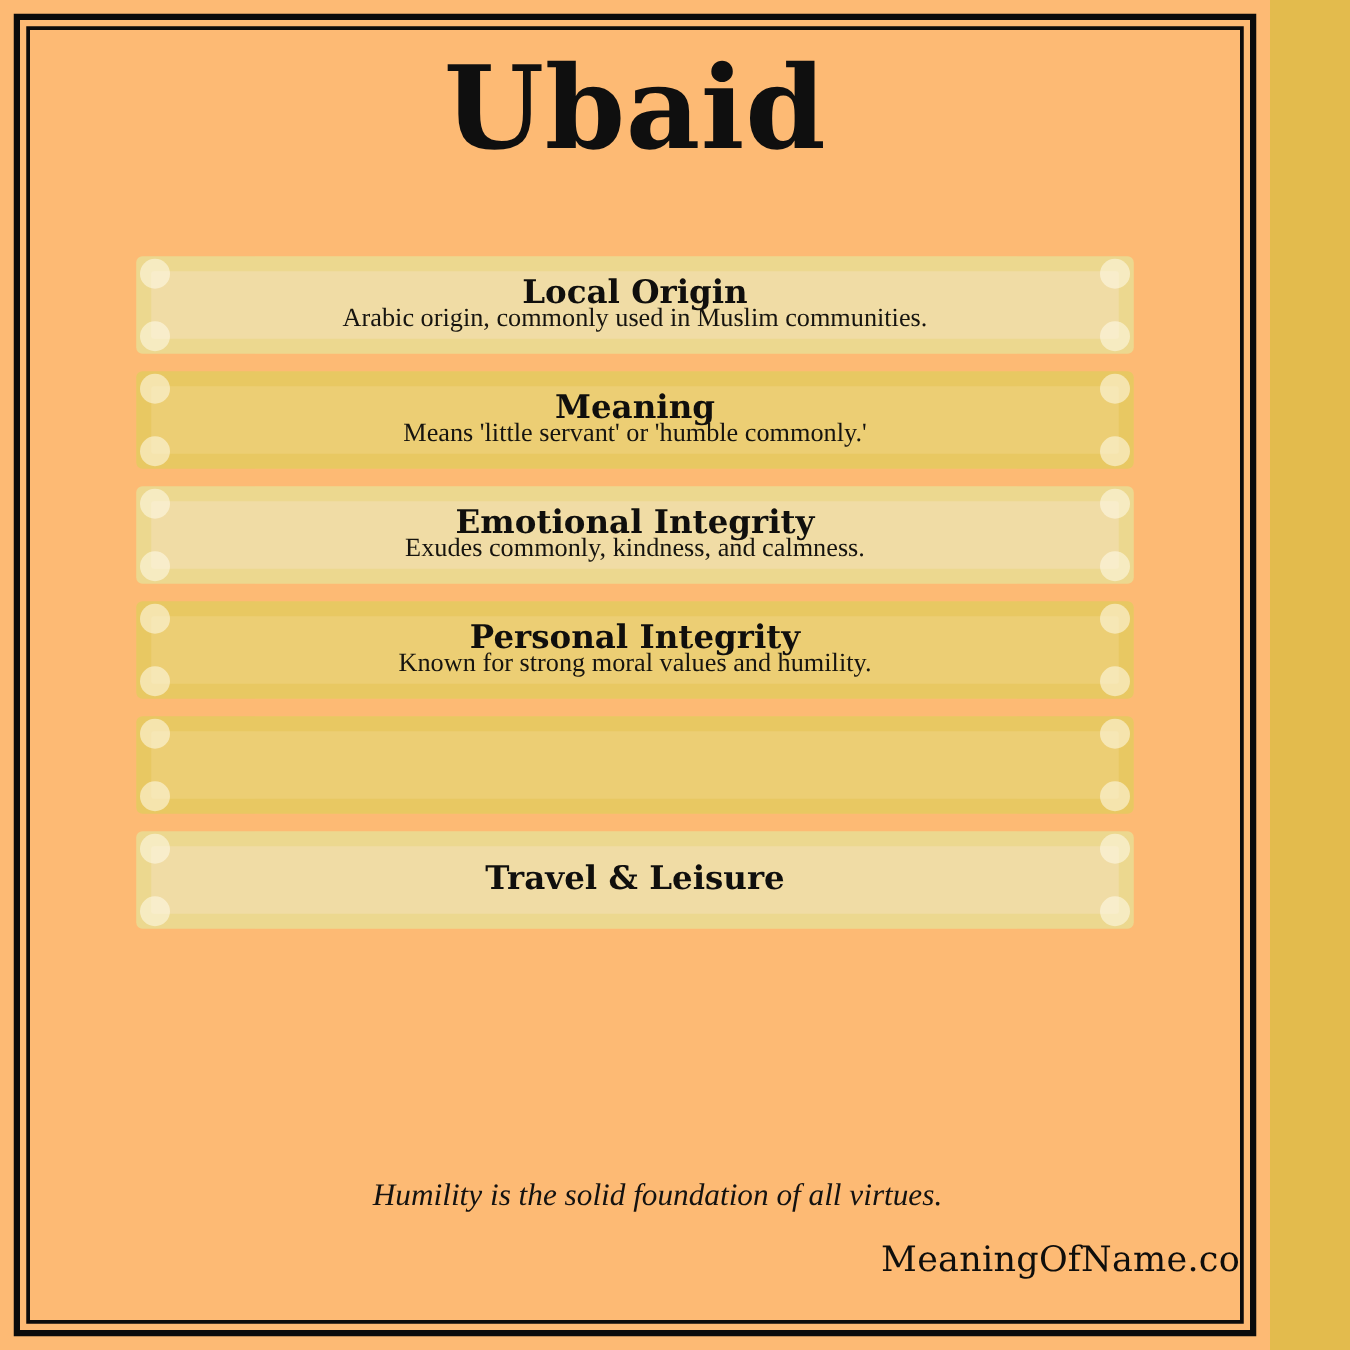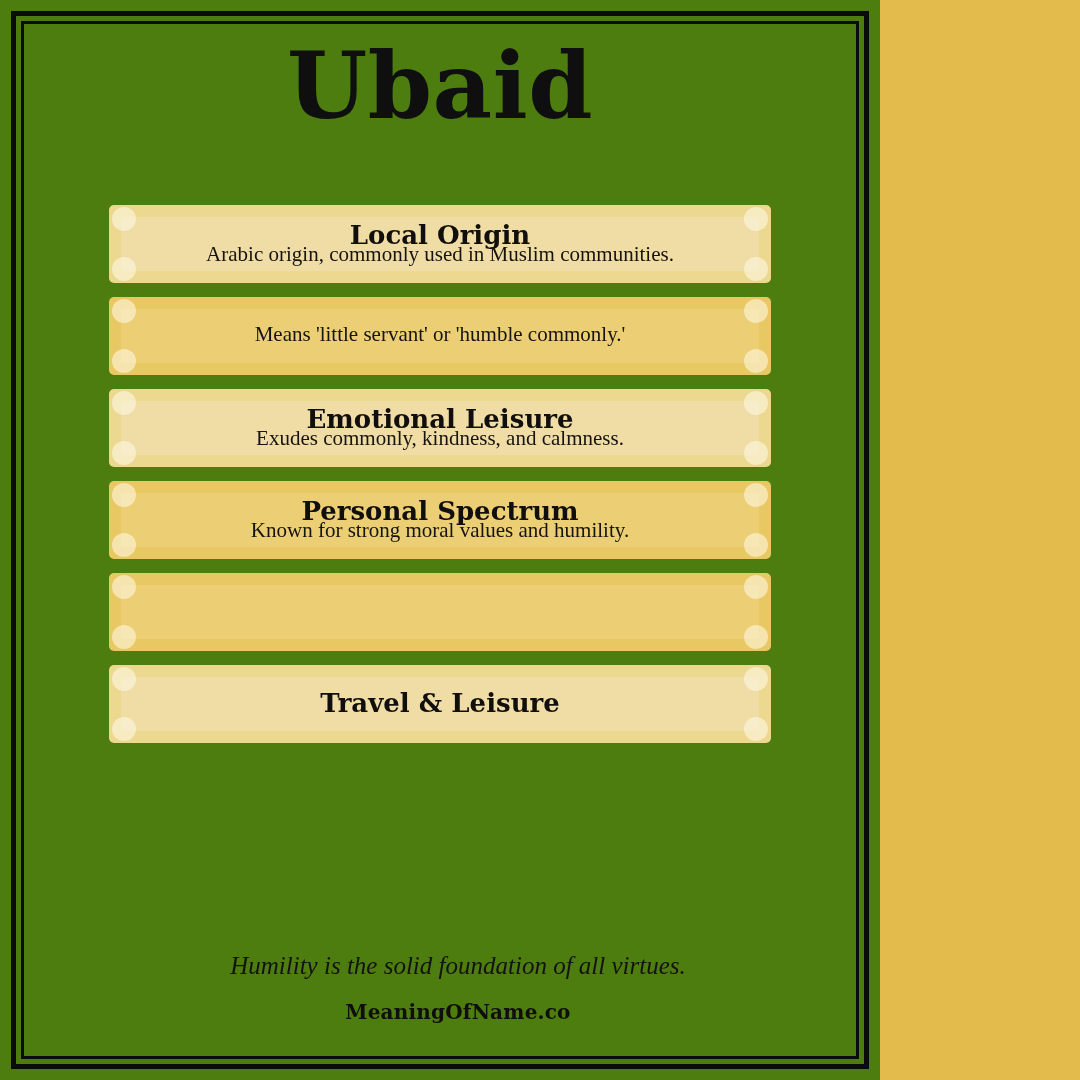--- a/index.html
+++ b/index.html
@@ -12,23 +12,23 @@
     height: 1080px;
     overflow: hidden;
     background: #e3bb4d;
     font-family: "Liberation Serif", "DejaVu Serif", serif;
     -webkit-font-smoothing: antialiased;
   }
 
   
   .poster {
     position: relative;
-    width: 880px;
+    width: 1016px;
     height: 1080px;
-    background: #4d7c0f;
+    background: #fdba74;
     box-sizing: border-box;
   }
   .frame-outer {
     position: absolute;
     left: 11px;
     top: 11px;
     right: 11px;
     bottom: 11px;
     border: 5px solid #0b0b0b;
     box-sizing: border-box;
@@ -147,24 +147,25 @@
   }
   .tagline {
     font-family: "Liberation Serif", "DejaVu Serif", serif;
     font-style: italic;
     font-size: 25px;
     color: #141210;
     margin-bottom: 20px;
   }
   .brand {
     font-family: "DejaVu Serif", "Liberation Serif", serif;
-    font-weight: bold;
-    font-size: 20px;
+    font-weight: normal;
+    font-size: 28px;
     color: #0f0e0c;
     letter-spacing: 0.2px;
+    text-align: right;
   }
 </style>
 </head>
 <body>
 
 <div class="poster">
 
   <div class="frame-outer"></div>
   <div class="frame-inner"></div>
 
@@ -186,44 +187,45 @@
         </div>
       </div>
 
       <div class="card tone-b">
         <div class="card-inner"></div>
         <span class="rivet tl"></span>
         <span class="rivet tr"></span>
         <span class="rivet bl"></span>
         <span class="rivet br"></span>
         <div class="card-text">
+          <span class="card-title">Meaning</span>
           <span class="card-desc">Means 'little servant' or 'humble commonly.'</span>
         </div>
       </div>
 
       <div class="card tone-a">
         <div class="card-inner"></div>
         <span class="rivet tl"></span>
         <span class="rivet tr"></span>
         <span class="rivet bl"></span>
         <span class="rivet br"></span>
         <div class="card-text">
-          <span class="card-title">Emotional Leisure</span>
+          <span class="card-title">Emotional Integrity</span>
           <span class="card-desc">Exudes commonly, kindness, and calmness.</span>
         </div>
       </div>
 
       <div class="card tone-b">
         <div class="card-inner"></div>
         <span class="rivet tl"></span>
         <span class="rivet tr"></span>
         <span class="rivet bl"></span>
         <span class="rivet br"></span>
         <div class="card-text">
-          <span class="card-title">Personal Spectrum</span>
+          <span class="card-title">Personal Integrity</span>
           <span class="card-desc">Known for strong moral values and humility.</span>
         </div>
       </div>
 
 
       <div class="card tone-b">
         <div class="card-inner"></div>
         <span class="rivet tl"></span>
         <span class="rivet tr"></span>
         <span class="rivet bl"></span>

